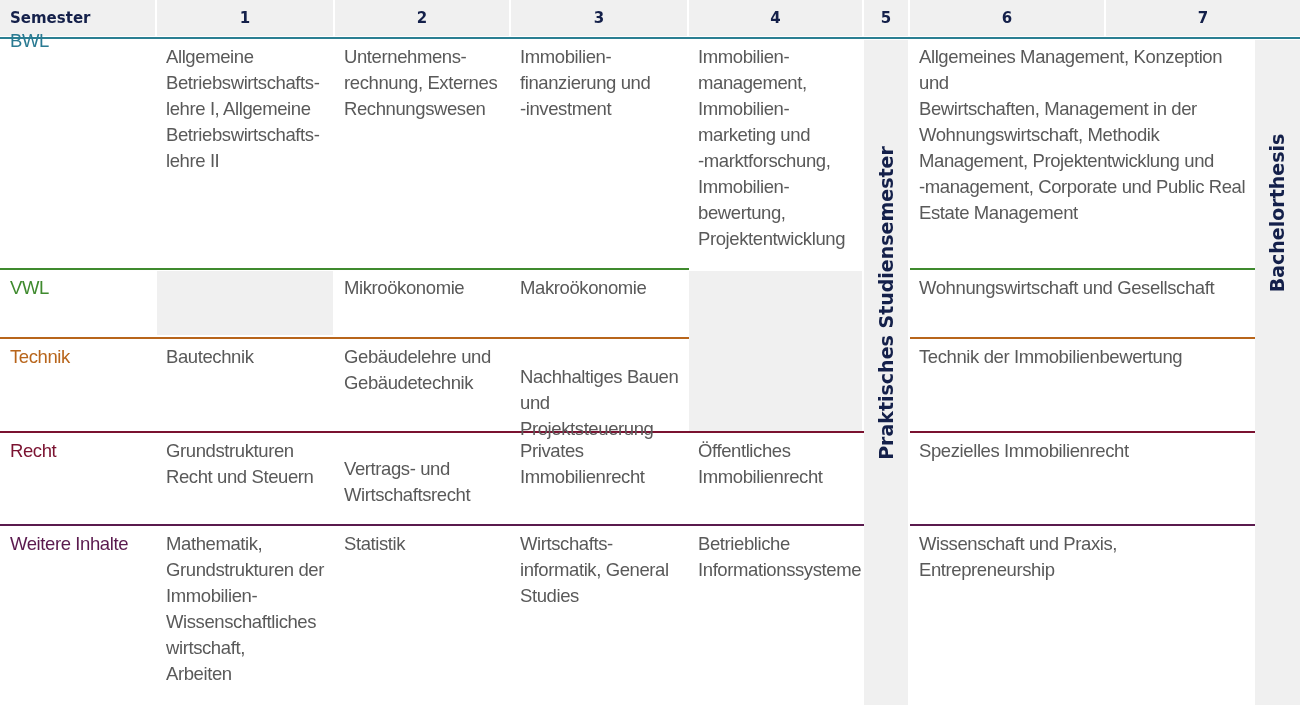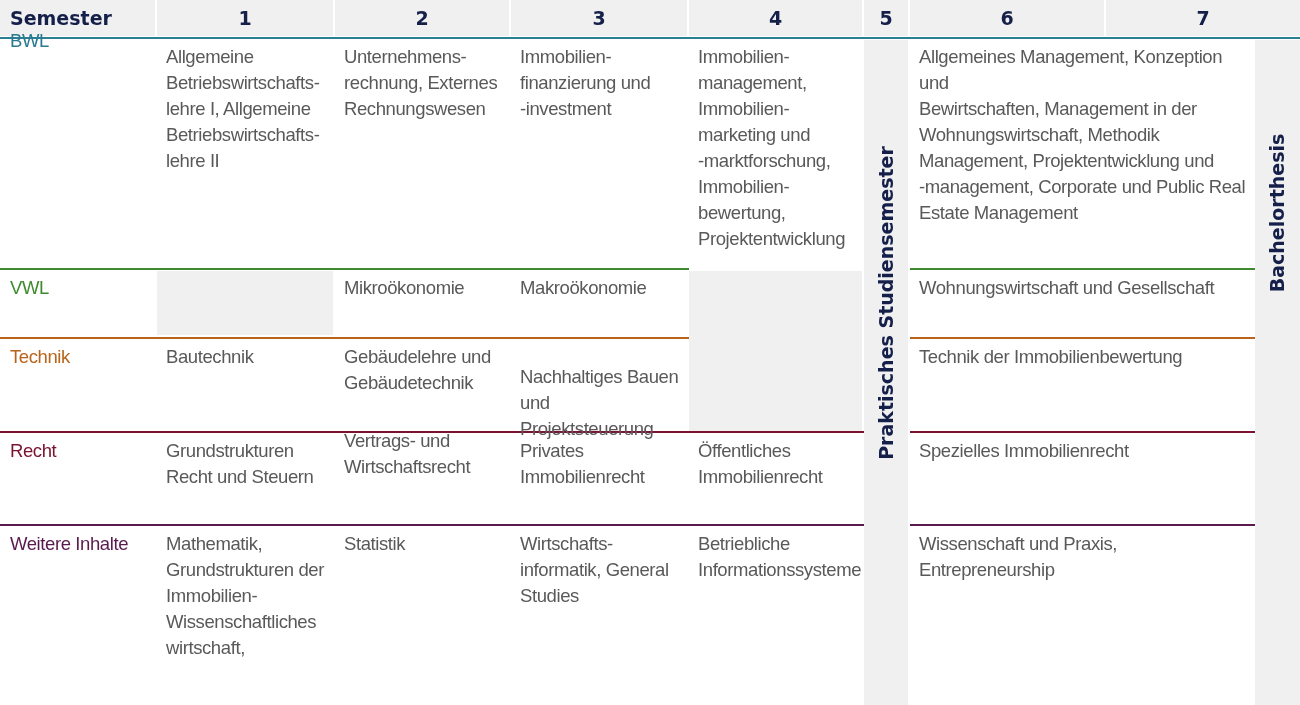--- a/index.html
+++ b/index.html
@@ -1,20 +1,20 @@
 <!DOCTYPE html>
 <html><head>
 <meta charset="utf-8">
 <style>
   html, body { margin: 0; padding: 0; background: #ffffff; }
   body { width: 1300px; height: 705px; position: relative; overflow: hidden;
          font-family: "Liberation Sans", sans-serif; }
   .abs { position: absolute; box-sizing: border-box; }
   .hdr { background: #f0f0f0; top: 0; height: 36px; color: #14204a;
-         font-family: "DejaVu Sans", sans-serif; font-weight: bold; font-size: 19px;
+         font-family: "DejaVu Sans", sans-serif; font-weight: bold; font-size: 15px;
          line-height: 36px; text-align: center; }
   .hdr.first { text-align: left; padding-left: 10px; }
   .hline { left: 0; width: 1300px; top: 37px; height: 2px; background: #2b7f92; }
   .gray { background: #f0f0f0; }
   .cell { color: #595959; font-size: 18.5px; line-height: 26px; padding: 4px 0 0 9px;
           letter-spacing: -0.4px; font-stretch: condensed; }
   .cell span { display: block; }
   .rowlabel { font-size: 18.5px; line-height: 26px; padding: 4px 0 0 10px; letter-spacing: -0.4px; }
   .rline { height: 2px; }
   .vert { color: #14204a; font-family: "DejaVu Sans", sans-serif; font-weight: bold;
@@ -113,21 +113,21 @@
   <span>Projektsteuerung</span>
 </div>
 <div class="abs cell" style="left:910px;top:340px;width:345px;">
   <span>Technik der Immobilienbewertung</span>
 </div>
 
 <div class="abs cell" style="left:157px;top:434px;width:176px;">
   <span>Grundstrukturen</span>
   <span>Recht und Steuern</span>
 </div>
-<div class="abs cell" style="left:335px;top:424px;width:174px;">
+<div class="abs cell" style="left:335px;top:452px;width:174px;">
   <span>Vertrags- und</span>
   <span>Wirtschaftsrecht</span>
 </div>
 <div class="abs cell" style="left:511px;top:434px;width:176px;">
   <span>Privates</span>
   <span>Immobilienrecht</span>
 </div>
 <div class="abs cell" style="left:689px;top:434px;width:173px;">
   <span>Öffentliches</span>
   <span>Immobilienrecht</span>
@@ -135,20 +135,21 @@
 <div class="abs cell" style="left:910px;top:434px;width:345px;">
   <span>Spezielles Immobilienrecht</span>
 </div>
 
 <div class="abs cell" style="left:157px;top:527px;width:176px;">
   <span>Mathematik,</span>
   <span>Grundstrukturen der</span>
   <span>Immobilien-</span>
   <span>Wissenschaftliches</span>
   <span>wirtschaft,</span>
+  <span>Arbeiten</span>
 </div>
 <div class="abs cell" style="left:335px;top:527px;width:174px;">
   <span>Statistik</span>
 </div>
 <div class="abs cell" style="left:511px;top:527px;width:176px;">
   <span>Wirtschafts-</span>
   <span>informatik, General</span>
   <span>Studies</span>
 </div>
 <div class="abs cell" style="left:689px;top:527px;width:173px;">

